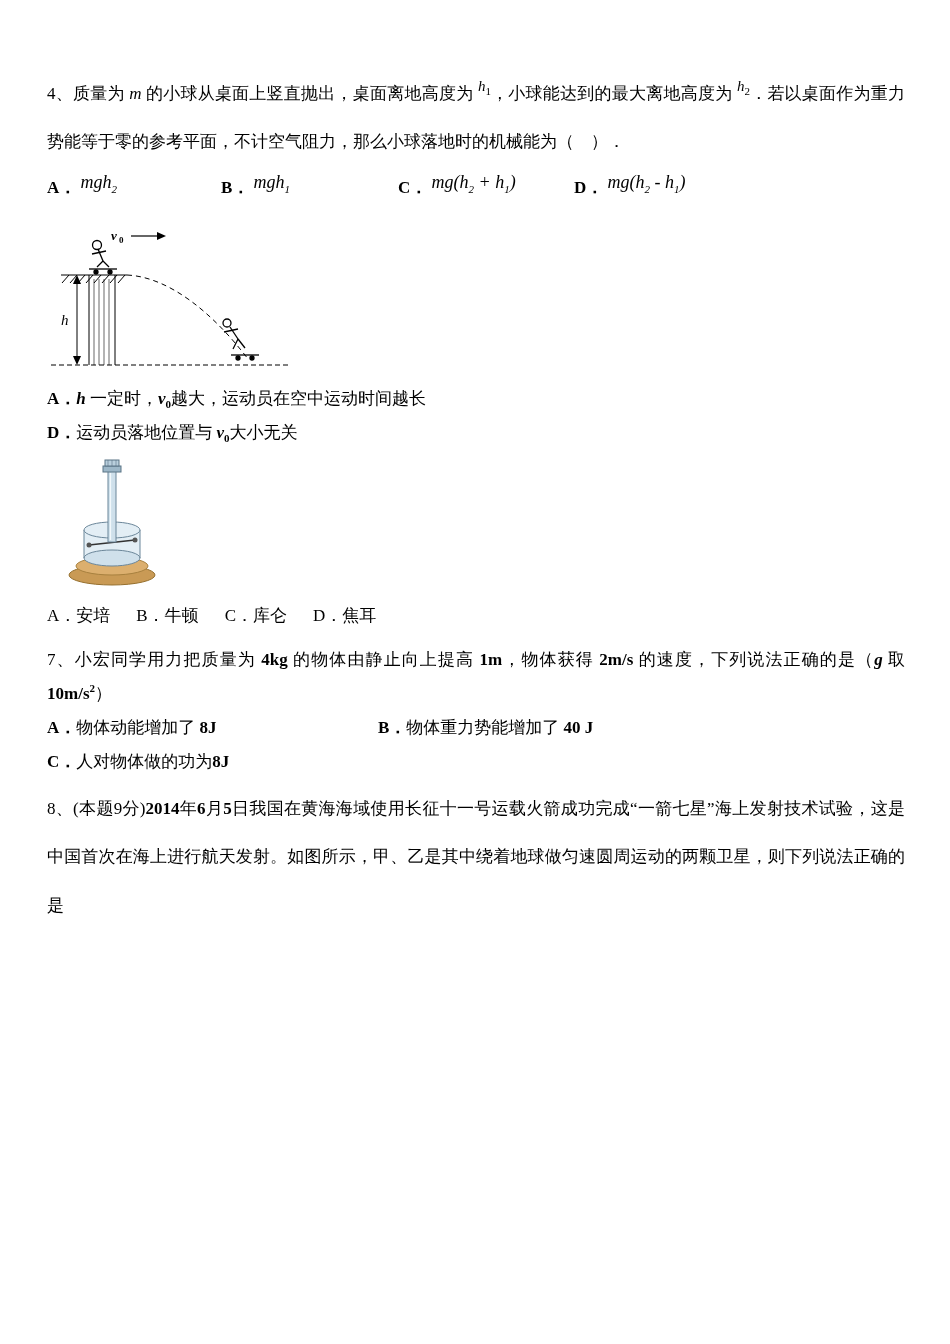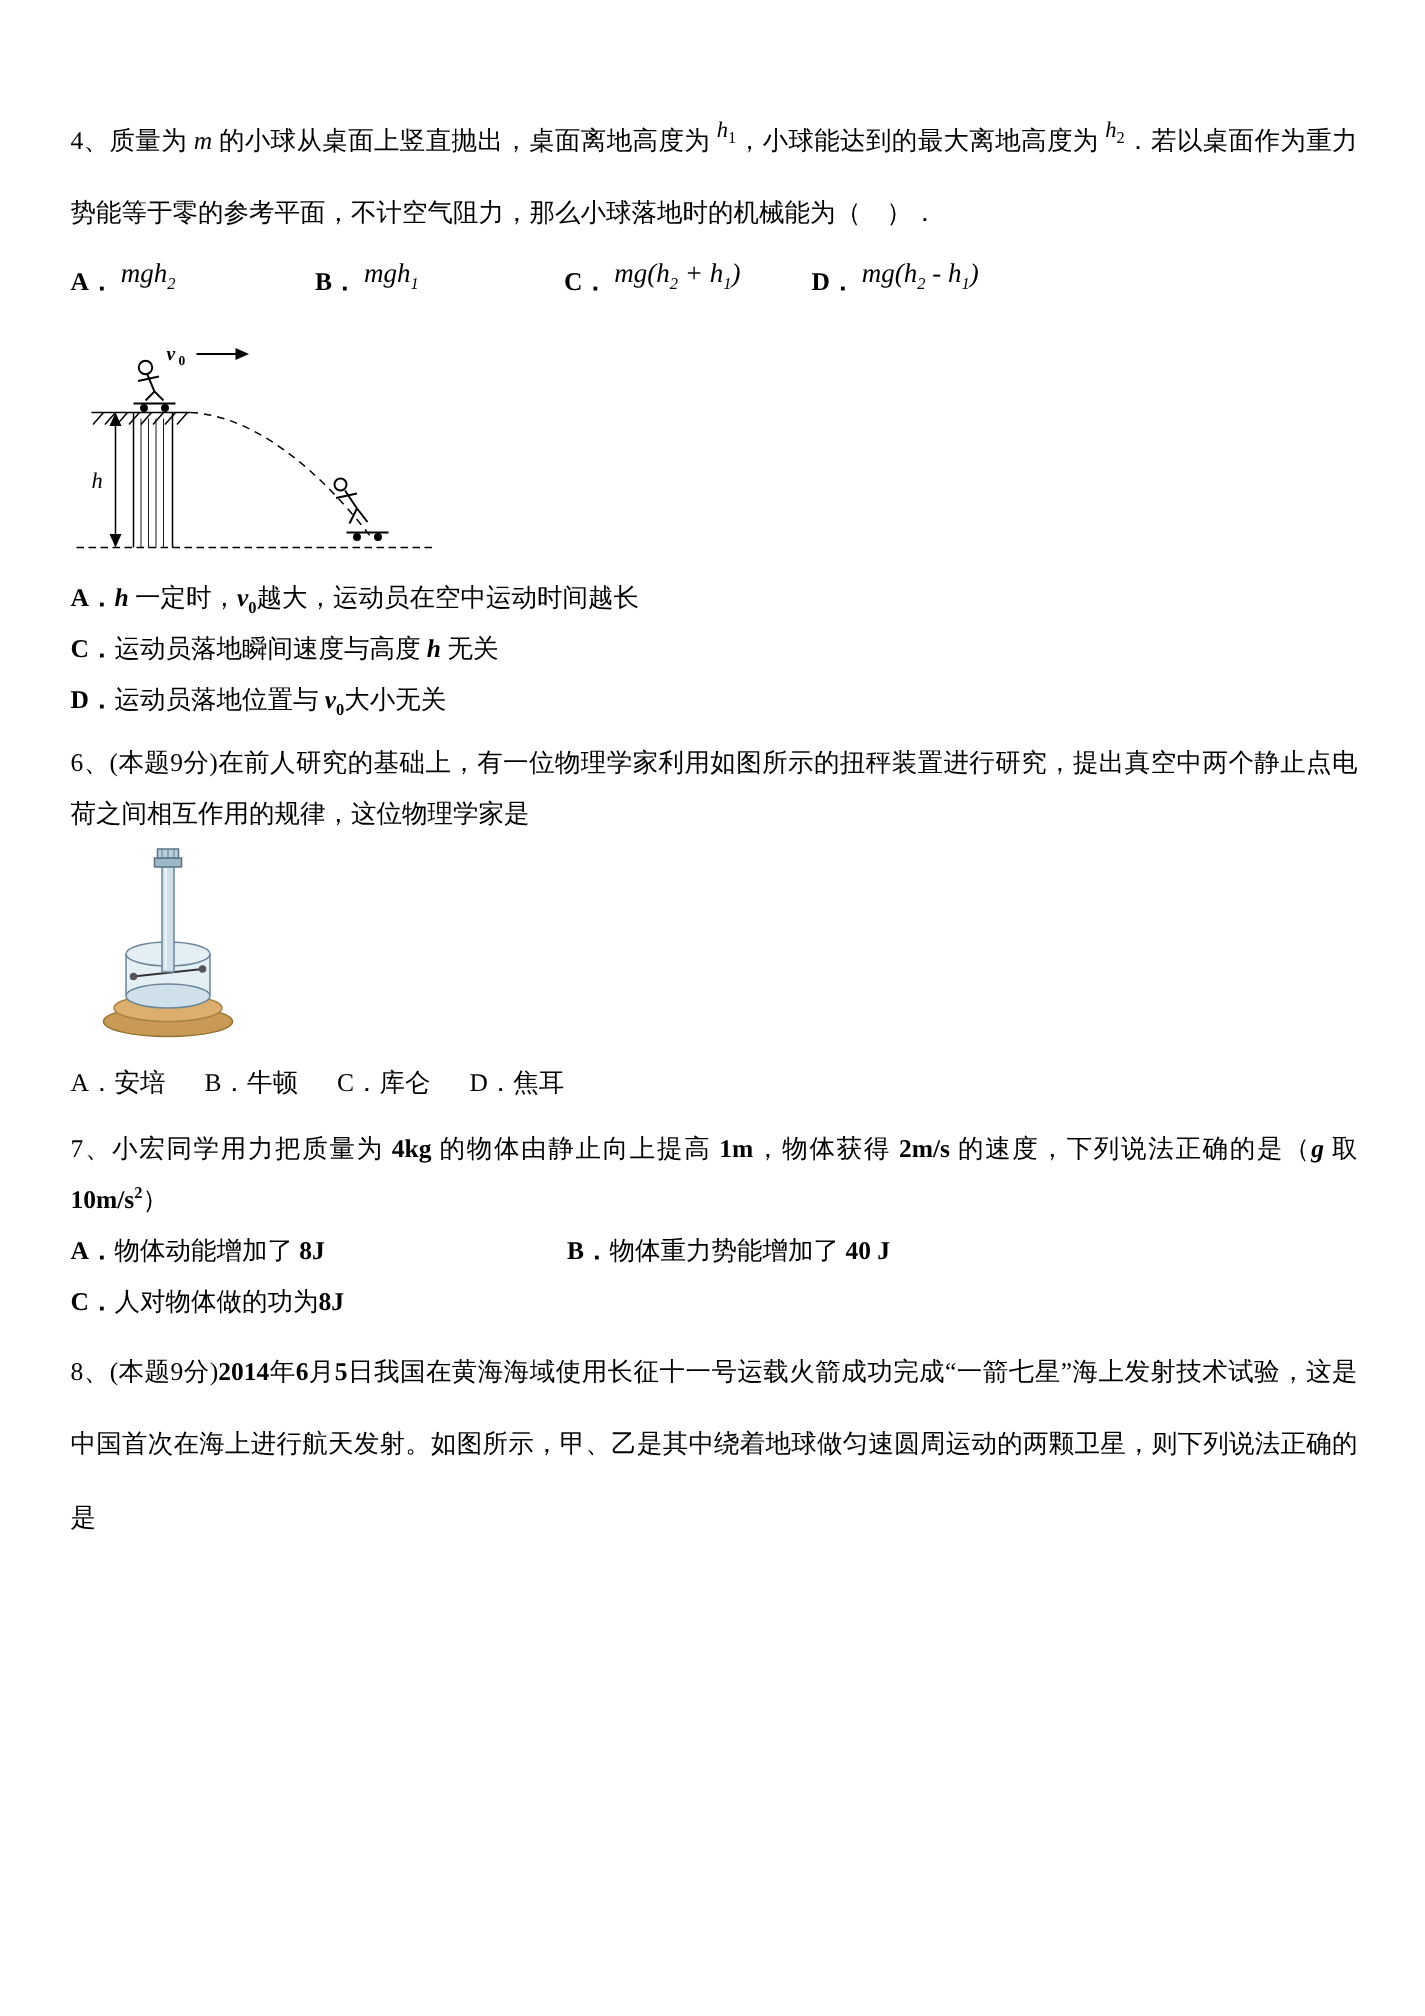--- a/index.html
+++ b/index.html
@@ -15,21 +15,21 @@
   .lh-wide { line-height: 2.85; }
   .lh-norm { line-height: 2.0; }
   .var { font-style: italic; }
   .bvar { font-style: italic; font-weight: bold; }
   .bold { font-weight: bold; }
   sub.s { font-size: 11px; line-height: 0; }
   sup.s { font-size: 11px; line-height: 0; }
   .raised { position: relative; top: -8px; font-size: 15px; white-space: nowrap; }
   .formula { font-style: italic; position: relative; top: -5px; font-size: 18px; white-space: nowrap; }
   .optlab { font-weight: bold; font-style: normal; }
-  .optrow4 { display: flex; line-height: 2.0; margin: 2px 0 20px 0; }
+  .optrow4 { display: flex; line-height: 2.0; margin: 2px 0 20px 0; gap: 11px; }
   .optrow4 .c1 { width: 163px; }
   .optrow4 .c2 { width: 166px; }
   .optrow4 .c3 { width: 165px; }
   .optline { line-height: 2.0; }
   .figure1 { margin: 4px 0 2px 0; }
   .figure2 { margin: 4px 0 4px 8px; }
   .q6opts span.opt { margin-right: 26px; }
   .q6opts { margin: 0 0 10px 0; font-family: Liberation Serif, serif; }
   .q7row { display: flex; line-height: 2.0; }
   .q7row .left { width: 331px; }
@@ -115,27 +115,25 @@
           <line x1="191" y1="114" x2="198" y2="123"></line>
           <line x1="184" y1="130" x2="212" y2="130"></line>
           <circle cx="191" cy="133" r="2" fill="#000"></circle>
           <circle cx="205" cy="133" r="2" fill="#000"></circle>
         </g>
       </svg>
     </div>
 
     <div class="q5opts mb8">
       <div class="optline"><span class="optlab">A．</span><span class="bvar">h</span><span> 一定时，</span><span class="bvar">v</span><sub class="s bold">0</sub><span>越大，运动员在空中运动时间越长</span></div>
-      <div class="optline"><span class="optlab">C．</span><span>运动员落地瞬间速度与高度 </span><span class="bvar">h</span><span> 无关</span></div>
       <div class="optline"><span class="optlab">D．</span><span>运动员落地位置与 </span><span class="bvar">v</span><sub class="s bold">0</sub><span>大小无关</span></div>
     </div>
   </section>
 
   <section>
-    <p class="para lh-norm mb2"><span>6、(本题9分)在前人研究的基础上，有一位物理学家利用如图所示的扭秤装置进行研究，提出真空中两个静止点电荷之间相互作用的规律，这位物理学家是</span></p>
 
     <div class="figure2">
       <svg width="120" height="132" viewBox="0 0 120 132">
 
         <g>
           <ellipse cx="57" cy="117" rx="43" ry="10" fill="#c99a55" stroke="#96702e" stroke-width="1"></ellipse>
           <ellipse cx="57" cy="108" rx="36" ry="9" fill="#dcaf6e" stroke="#a8813f" stroke-width="1"></ellipse>
         </g>
 
         <g>

